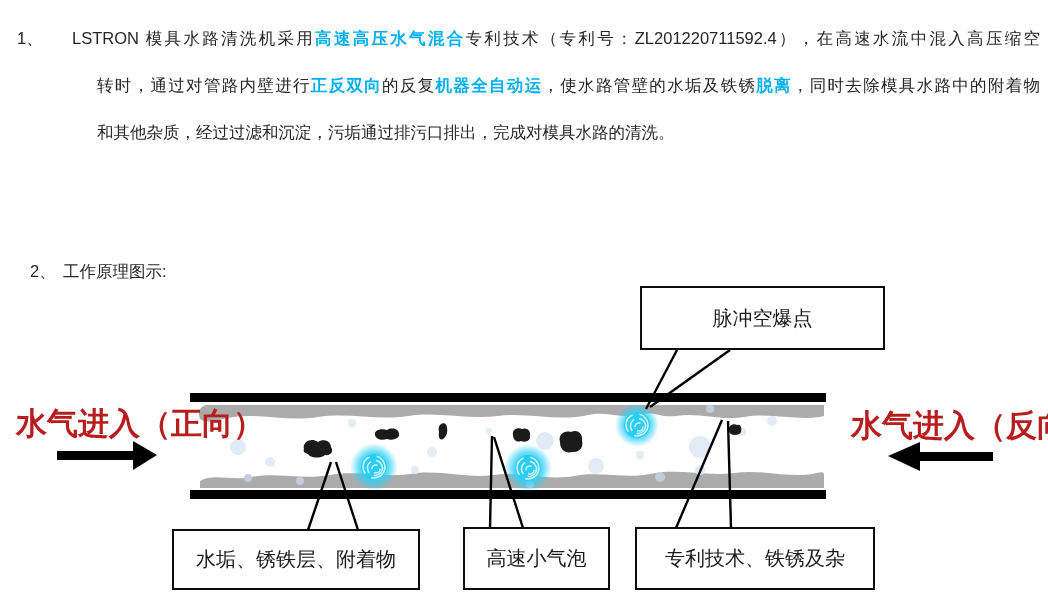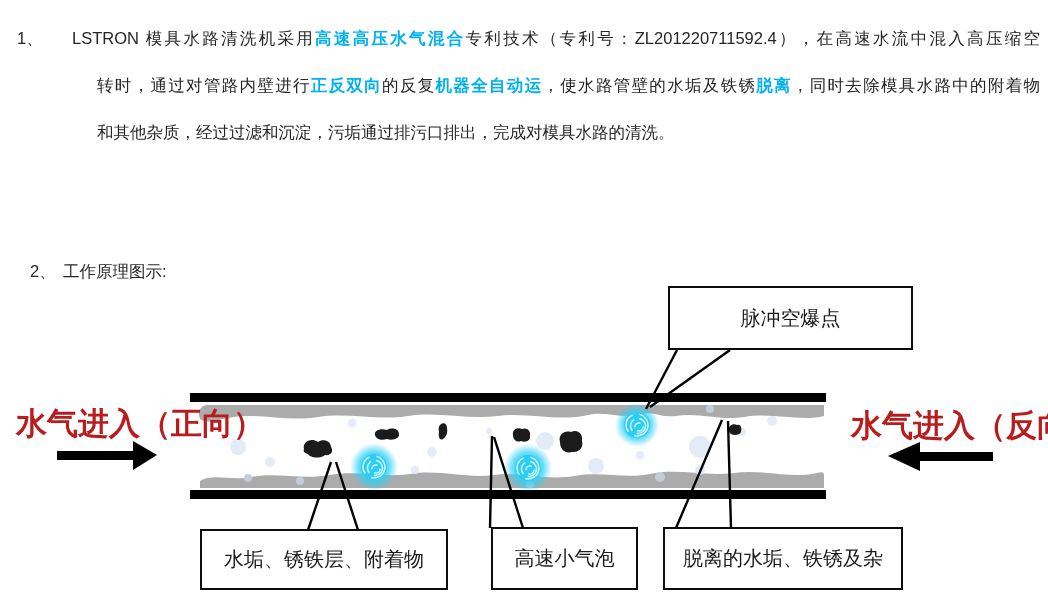--- a/index.html
+++ b/index.html
@@ -29,21 +29,21 @@
   .arrow{fill:#000;}
   .core{fill:var(--bubble,#2bcdf4);}
   .swirl{fill:none;stroke:#c9f5fe;stroke-width:1.6;}
 
   .flow-label{position:absolute;font-size:31px;font-weight:800;color:#b91c1c;white-space:nowrap;}
   .flow-label.left{left:16px;top:403px;}
   .flow-label.right{left:851px;top:405px;}
 
   .callout{position:absolute;box-sizing:border-box;border:2.5px solid #0d0d0d;background:#fff;
            display:flex;align-items:center;justify-content:center;font-size:20px;color:#1a1a1a;
-           white-space:nowrap;z-index:2;margin-left:28px;}
+           white-space:nowrap;z-index:2;}
   .callout.top{left:640px;top:286px;width:245px;height:64px;}
   .callout.b1{left:172px;top:529px;width:248px;height:61px;}
   .callout.b2{left:463px;top:527px;width:147px;height:63px;}
   .callout.b3{left:635px;top:527px;width:240px;height:63px;}
 </style>
 </head>
 <body>
 
 <div class="page">
 
@@ -154,15 +154,15 @@
         <polygon points="920,157 920,186 888,171"></polygon>
       </g>
     </svg>
 
     <div class="flow-label left">水气进入（正向）</div>
     <div class="flow-label right">水气进入（反向）</div>
 
     <div class="callout top">脉冲空爆点</div>
     <div class="callout b1">水垢、锈铁层、附着物</div>
     <div class="callout b2">高速小气泡</div>
-    <div class="callout b3">脱离的水垢、铁锈及杂</div>
+    <div class="callout b3">专利技术、铁锈及杂</div>
   </div>
 </div>
 
 </body></html>

